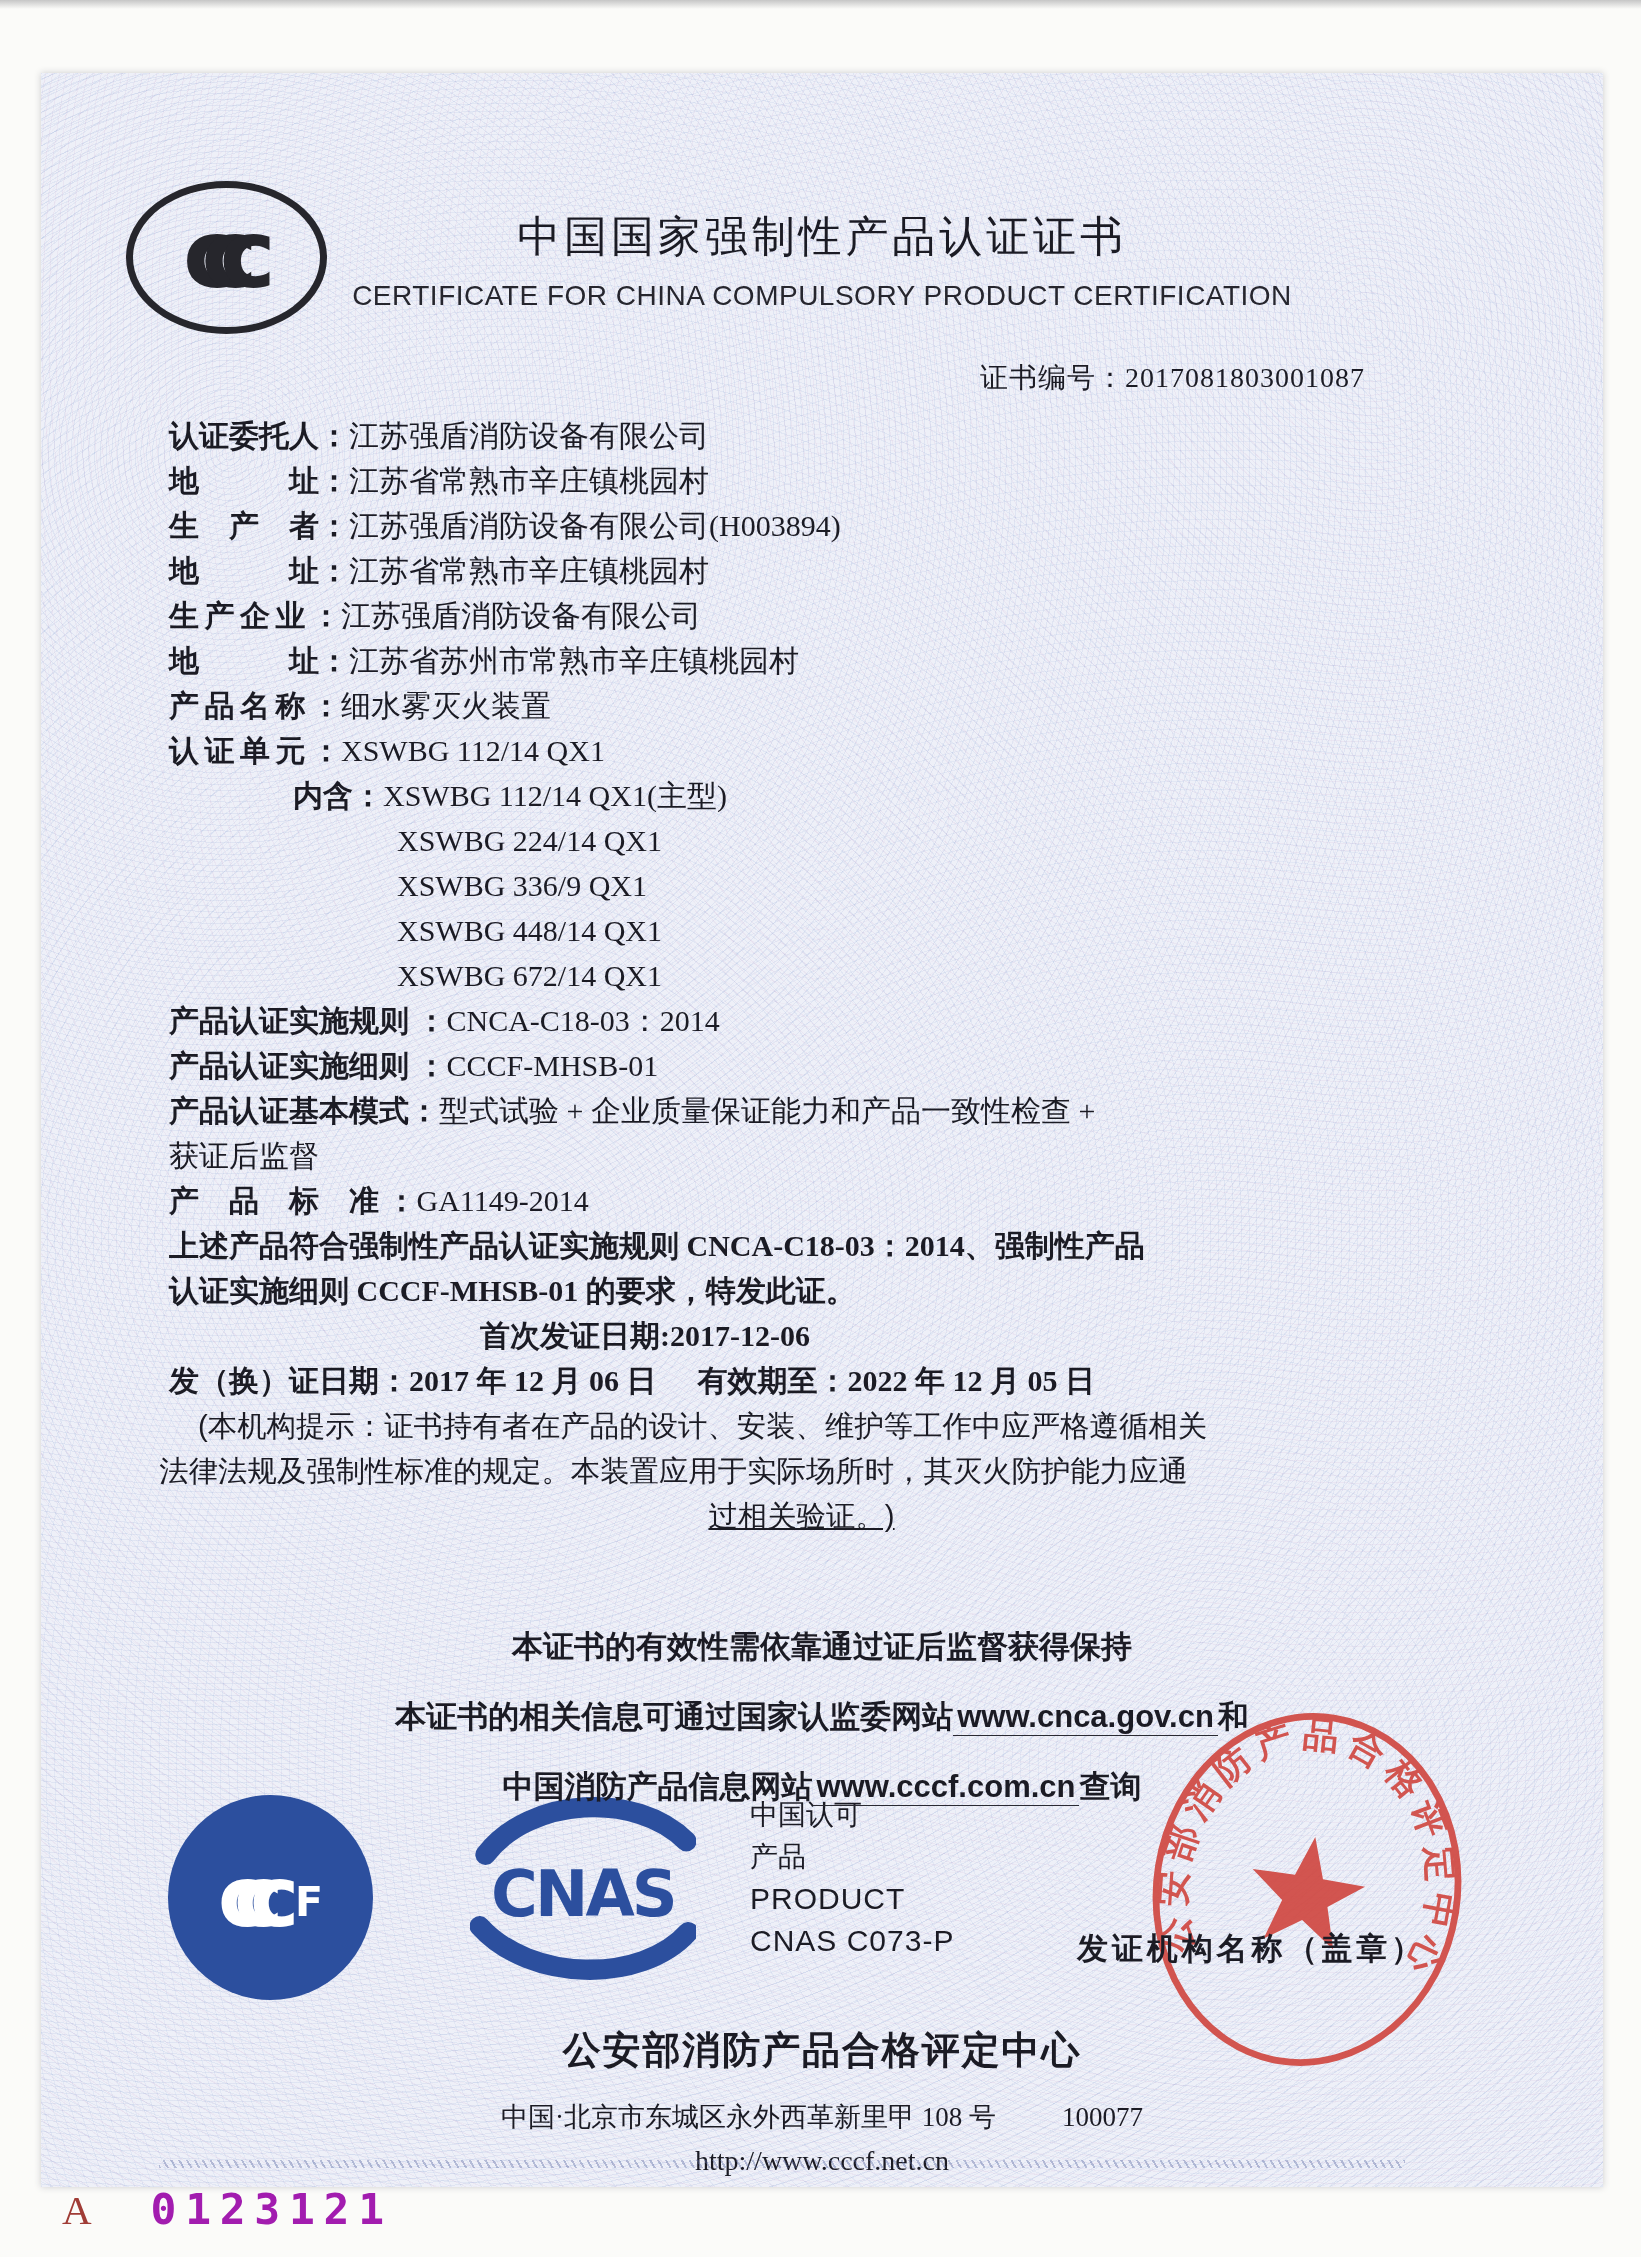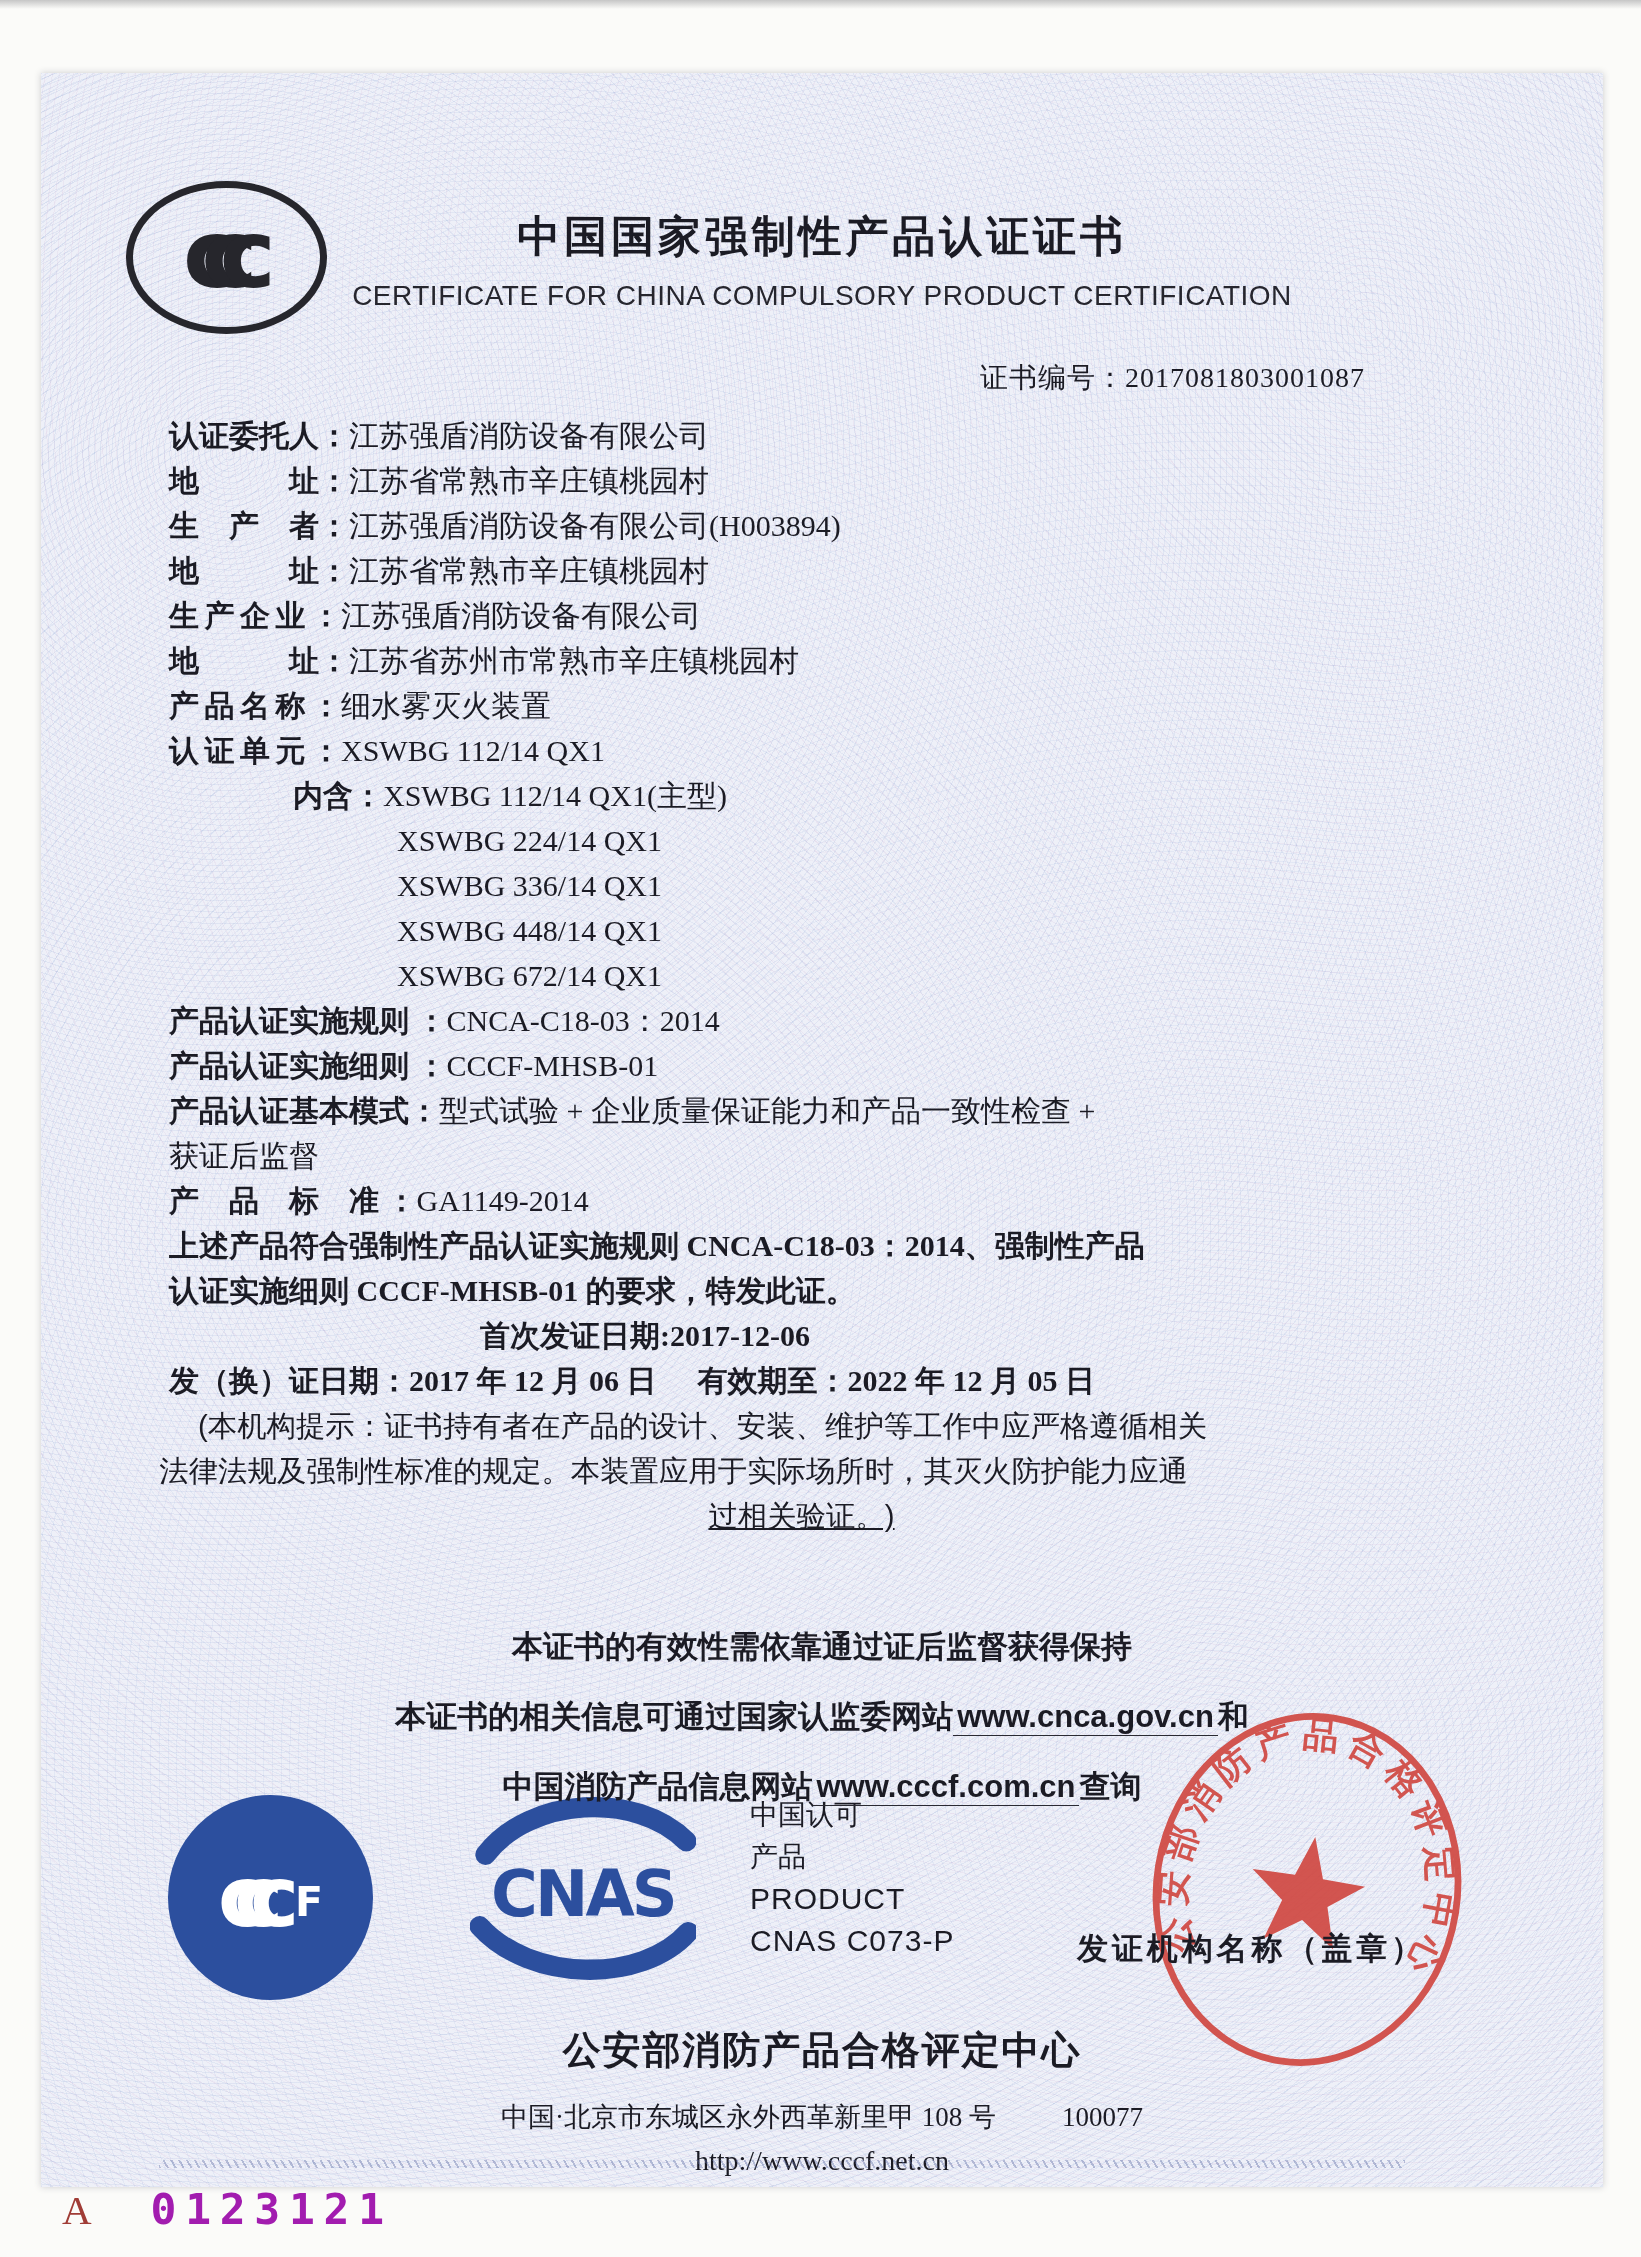--- a/index.html
+++ b/index.html
@@ -19,21 +19,21 @@
       repeating-radial-gradient(circle at 75% 80%, rgba(125,155,210,.10) 0 1px, rgba(0,0,0,0) 1px 8.7px),
       repeating-radial-gradient(circle at 50% 35%, rgba(200,160,200,.07) 0 1px, rgba(0,0,0,0) 1px 9.7px);
     box-shadow:0 0 6.8px rgba(40,40,60,.22);
   }
   
   .ccc-logo{position:absolute;left:85px;top:108px;width:187px;height:139px;
     border:7.7px solid #26262c;border-radius:50%;display:flex;align-items:center;justify-content:center;}
   .ccc-text{font-family:"DejaVu Sans",sans-serif;font-weight:bold;font-size:95px;line-height:1;
     letter-spacing:-0.40em;color:#26262c;padding-right:0.34em;transform:translateY(-2.9px);}
   .title{position:absolute;left:0;width:100%;top:135px;text-align:center;
-    font-size:43px;font-weight:bold;letter-spacing:3.9px;}
+    font-size:43px;font-weight:normal;letter-spacing:3.9px;}
   .subtitle{position:absolute;left:0;width:100%;top:207px;text-align:center;
     font-family:"Liberation Sans","DejaVu Sans",sans-serif;font-size:28px;letter-spacing:0.5px;color:#26262e;}
   .certno{position:absolute;top:286px;right:238px;font-size:28px;letter-spacing:1px;}
   
   .body-text{position:absolute;left:128px;top:340px;width:1352px;font-size:30px;line-height:45px;}
   .flabel{display:inline-block;min-width:172px;font-weight:bold;
     text-align:justify;text-align-last:justify;white-space:pre;vertical-align:top;}
   .inc-row{padding-left:124px;}
   .inc-label{font-weight:bold;}
   .model-row{padding-left:228px;}
@@ -97,21 +97,21 @@
     <div><span class="flabel">地　　　址：</span><span>江苏省常熟市辛庄镇桃园村</span></div>
     <div><span class="flabel">生　产　者：</span><span>江苏强盾消防设备有限公司(H003894)</span></div>
     <div><span class="flabel">地　　　址：</span><span>江苏省常熟市辛庄镇桃园村</span></div>
     <div><span class="flabel">生产企业：</span><span>江苏强盾消防设备有限公司</span></div>
     <div><span class="flabel">地　　　址：</span><span>江苏省苏州市常熟市辛庄镇桃园村</span></div>
     <div><span class="flabel">产品名称：</span><span>细水雾灭火装置</span></div>
     <div><span class="flabel">认证单元：</span><span>XSWBG 112/14 QX1</span></div>
 
     <div class="inc-row"><span class="inc-label">内含：</span><span>XSWBG 112/14 QX1(主型)</span></div>
     <div class="model-row">XSWBG 224/14 QX1</div>
-    <div class="model-row">XSWBG 336/14 QX1</div>
+    <div class="model-row">XSWBG 336/9 QX1</div>
     <div class="model-row">XSWBG 448/14 QX1</div>
     <div class="model-row">XSWBG 672/14 QX1</div>
 
     <div><span class="rule-label">产品认证实施规则 ：</span><span>CNCA-C18-03：2014</span></div>
     <div><span class="rule-label">产品认证实施细则 ：</span><span>CCCF-MHSB-01</span></div>
     <div><span class="rule-label">产品认证基本模式：</span><span>型式试验 + 企业质量保证能力和产品一致性检查 +</span></div>
     <div>获证后监督</div>
     <div><span class="rule-label">产　品　标　准 ：</span><span>GA1149-2014</span></div>
 
     <div class="decl">上述产品符合强制性产品认证实施规则 CNCA-C18-03：2014、强制性产品</div>

